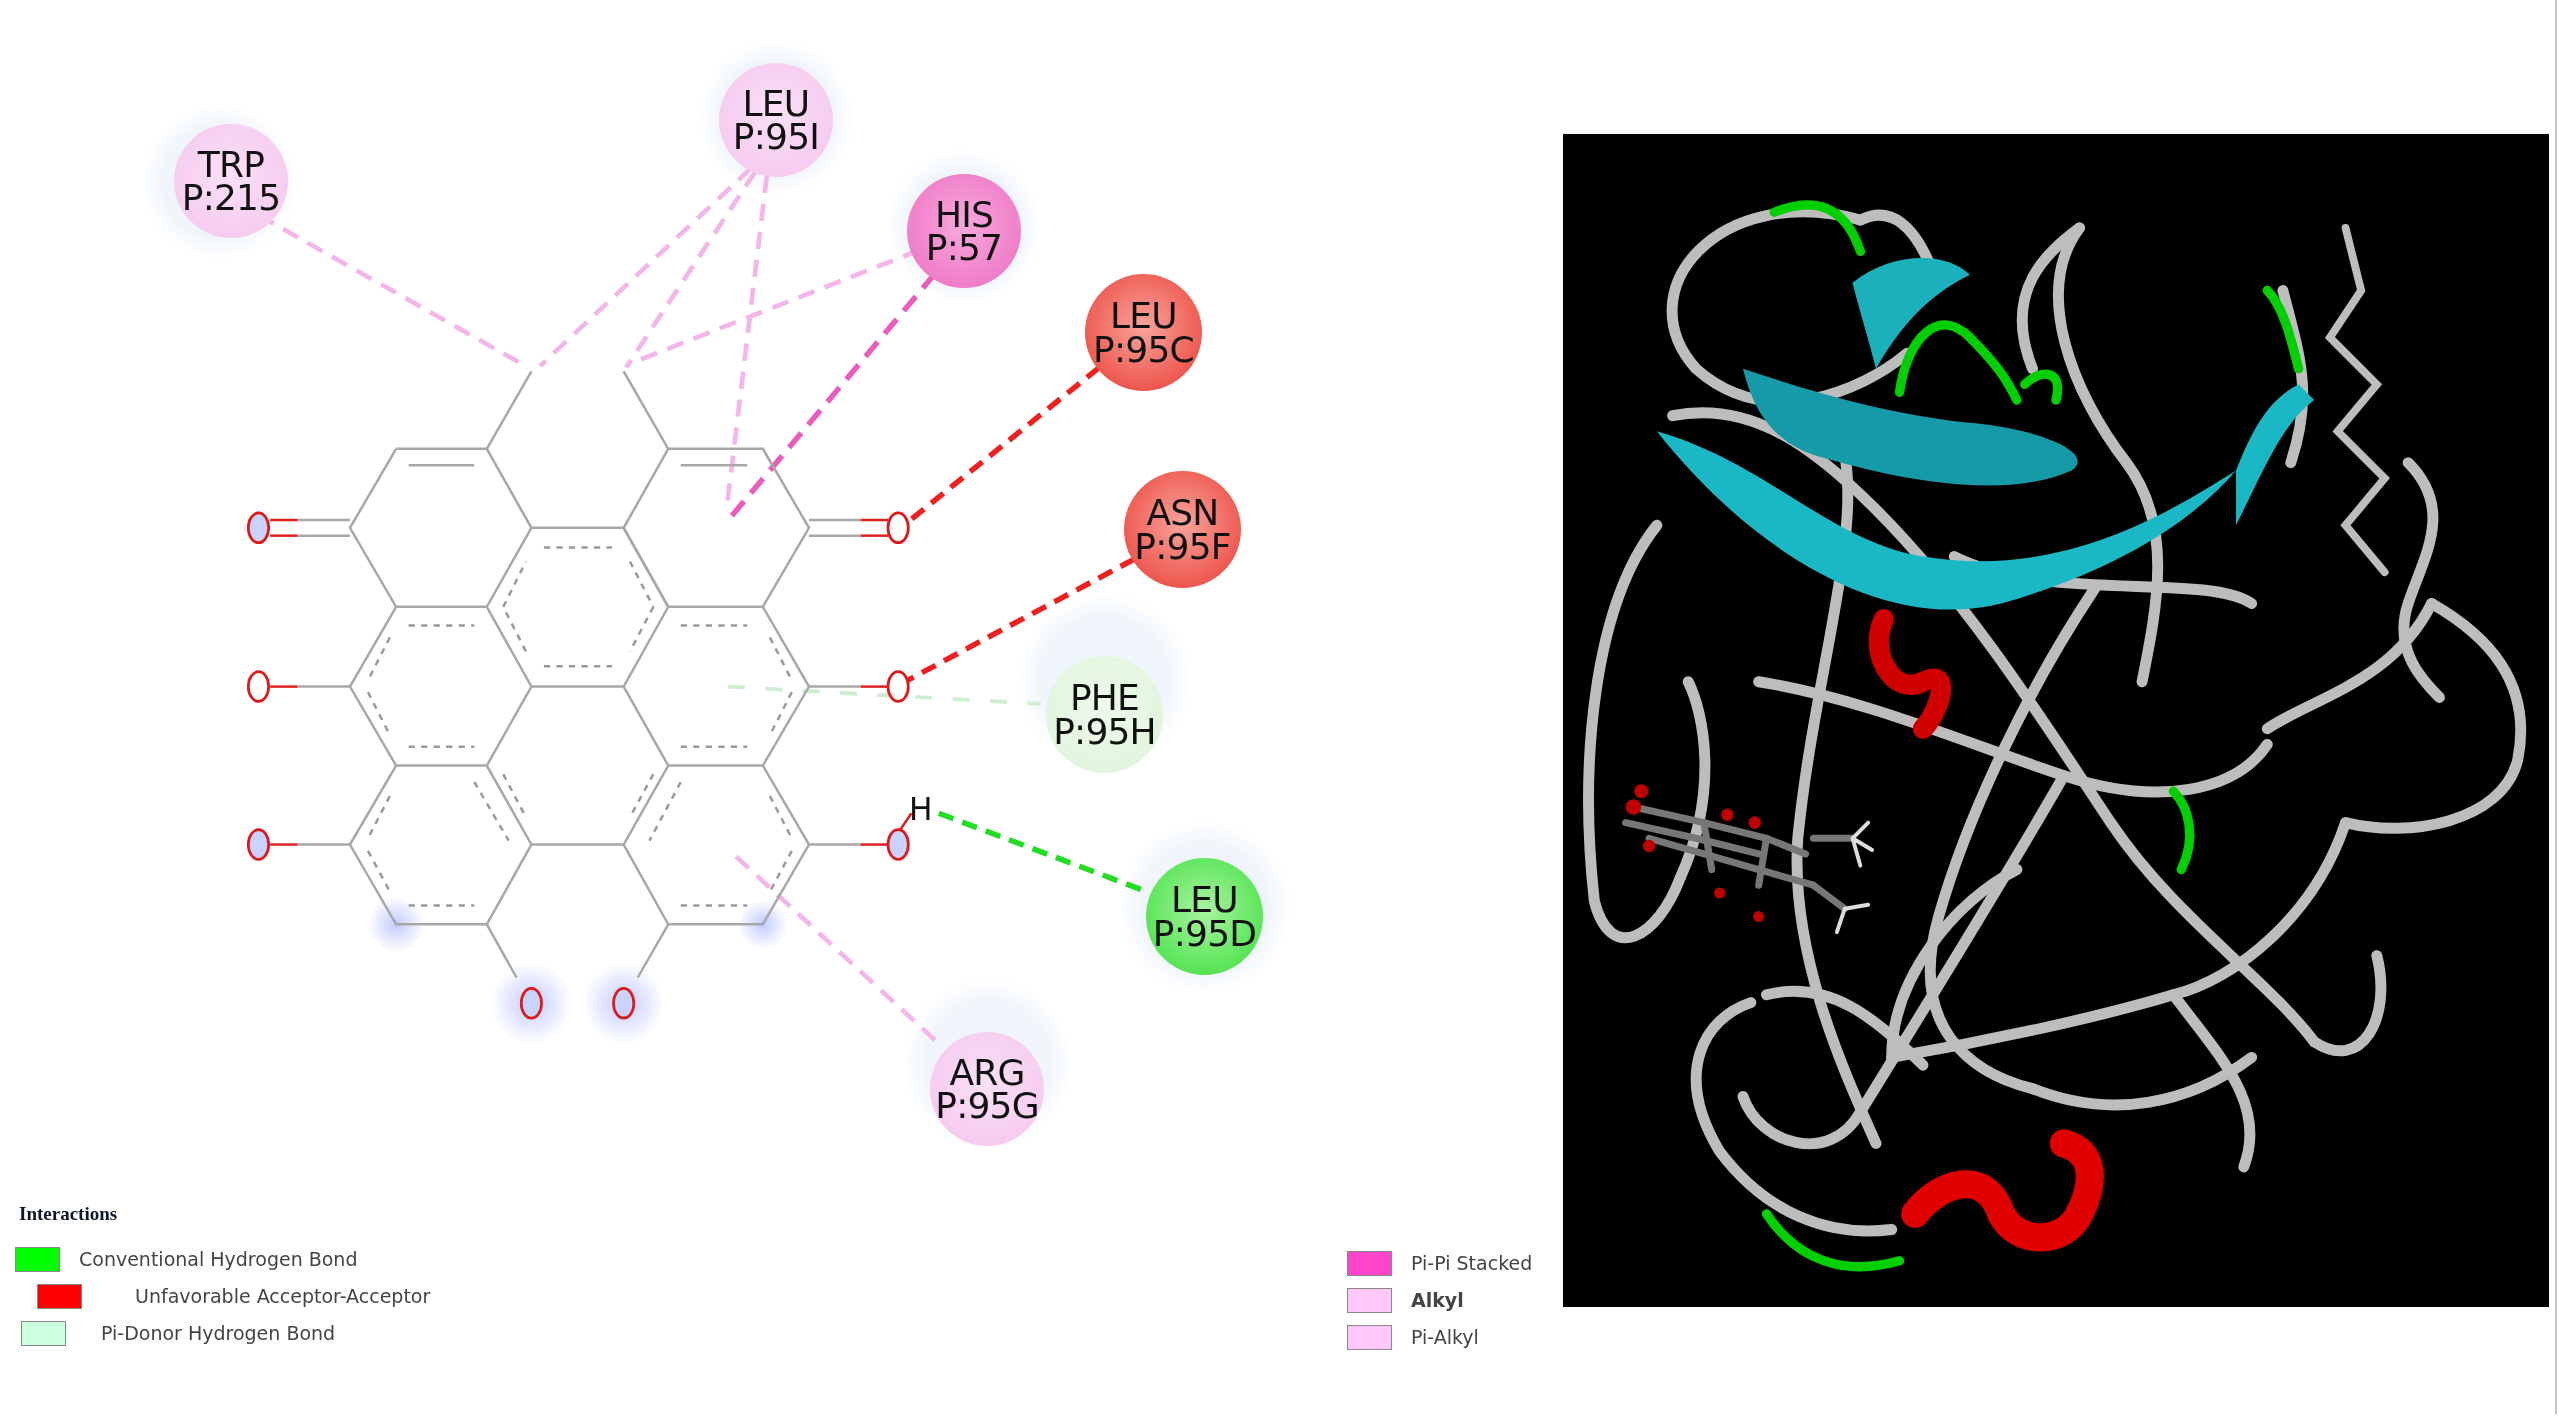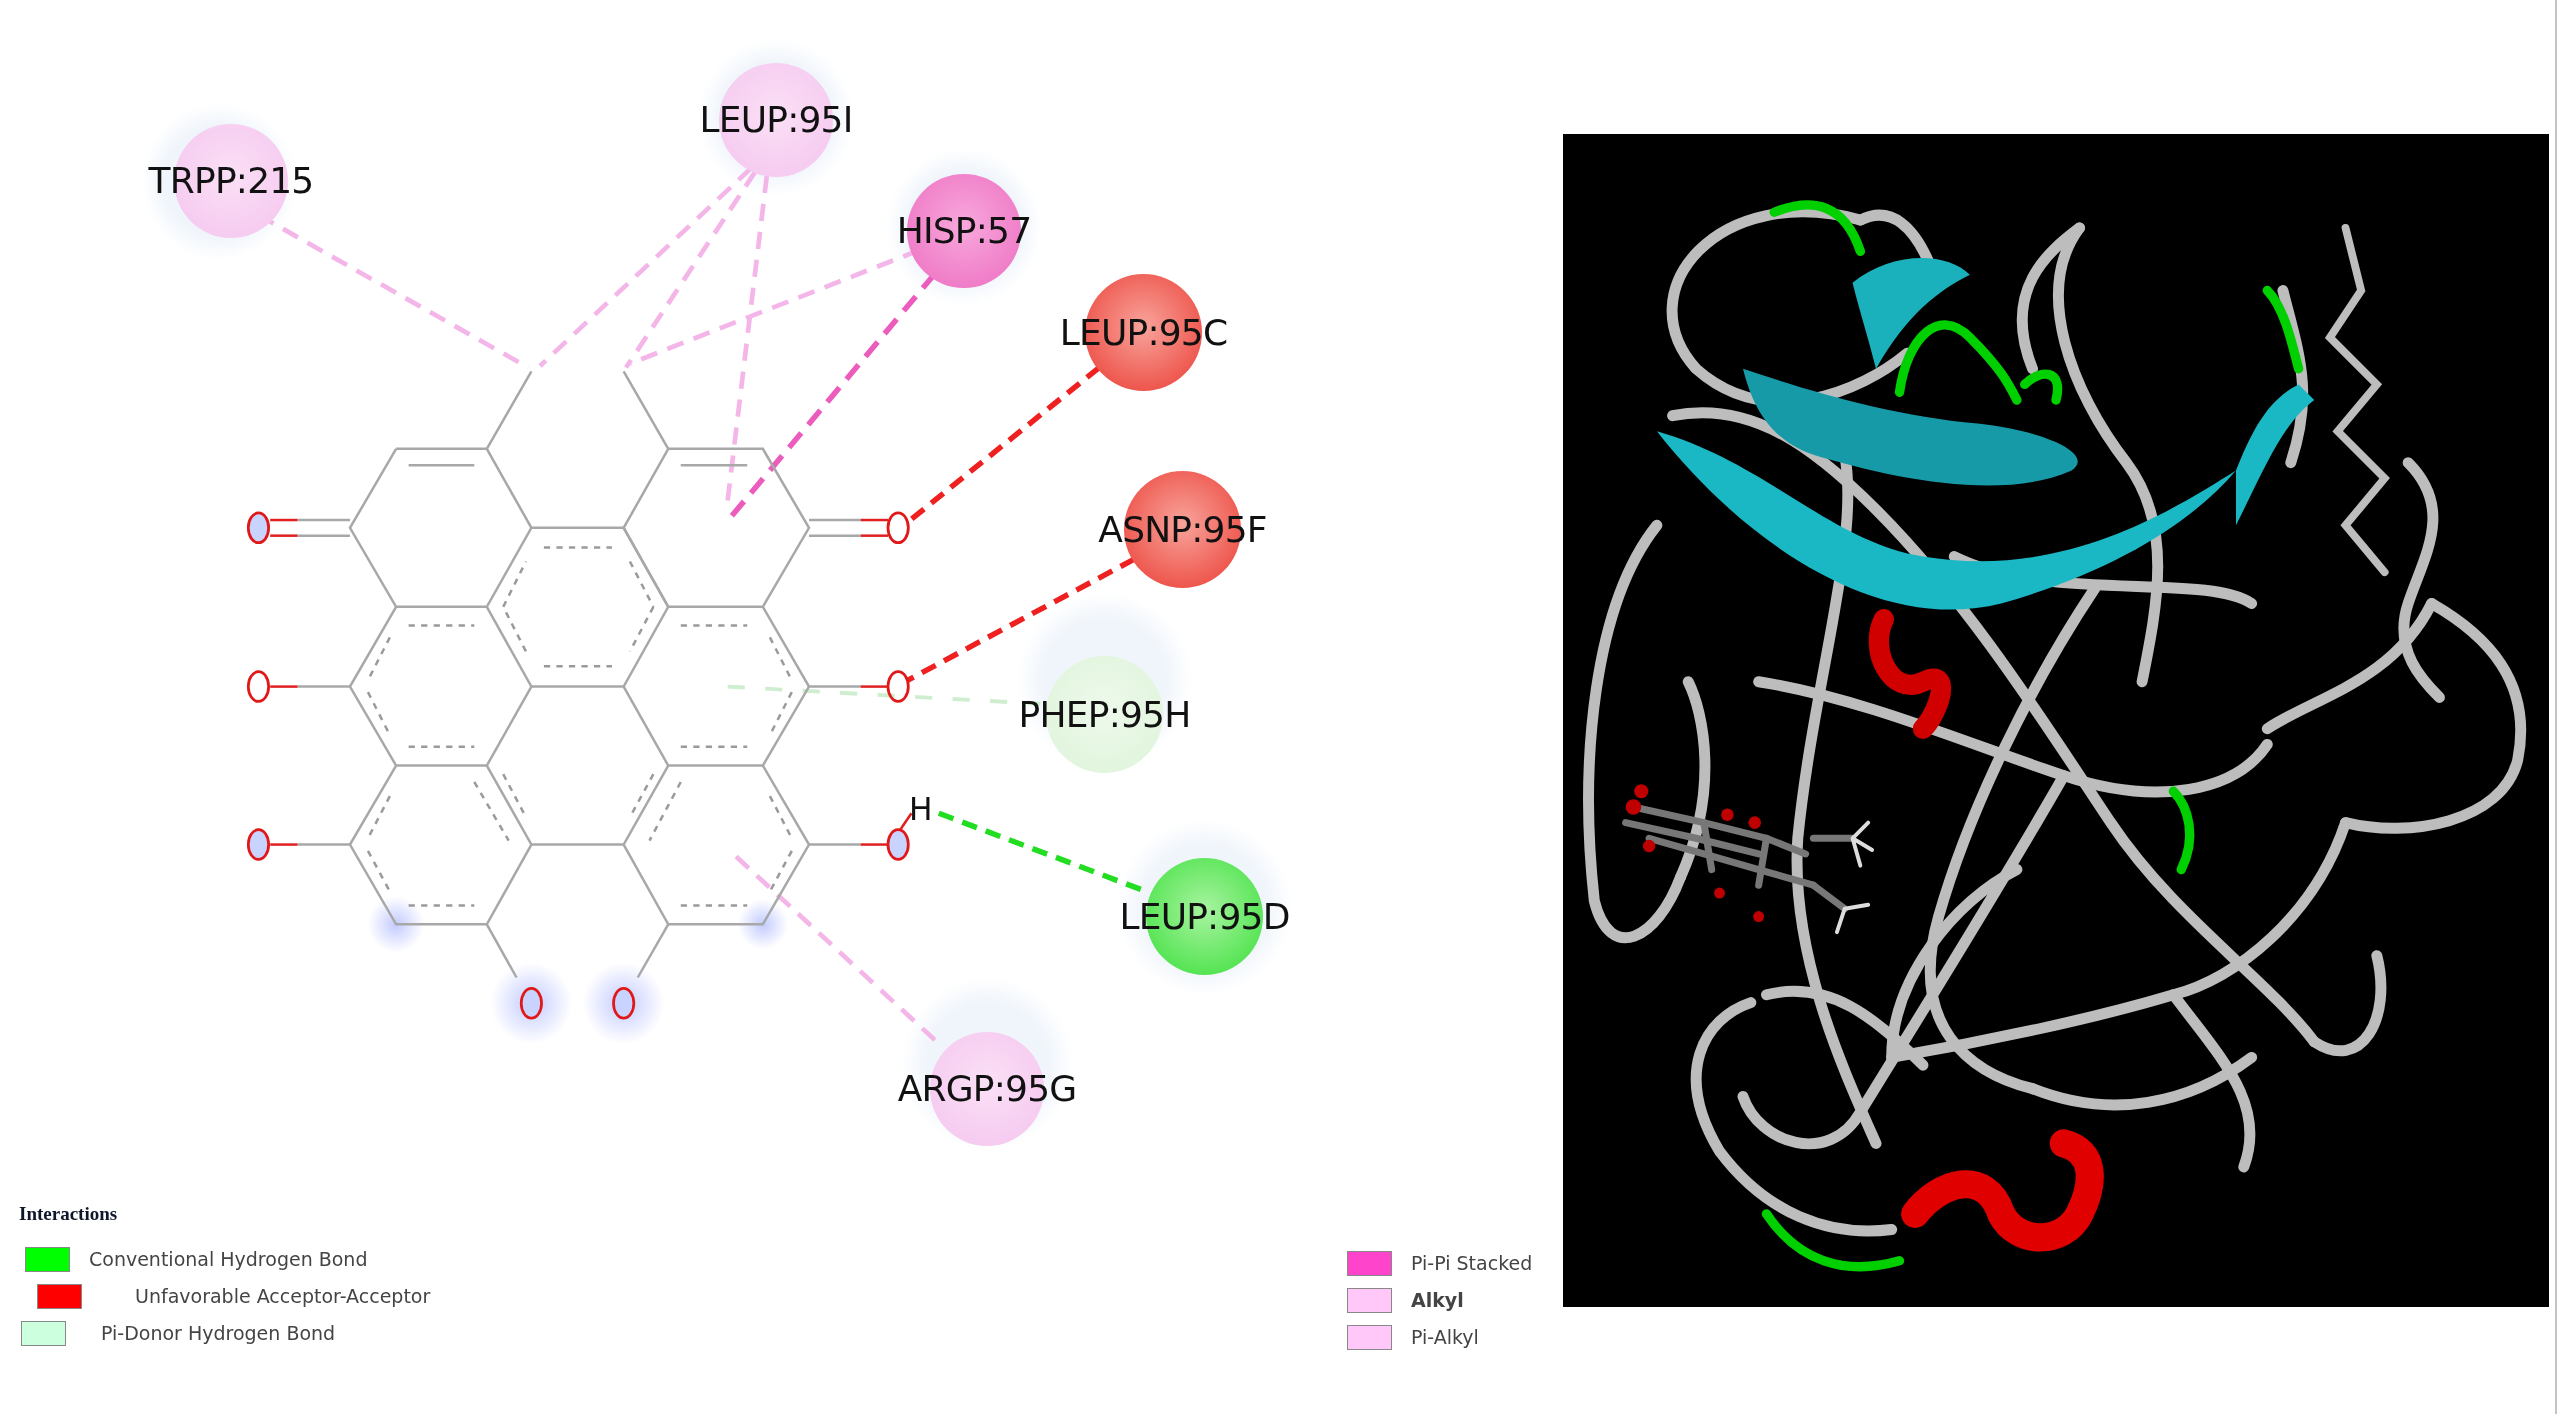--- a/index.html
+++ b/index.html
@@ -1,18 +1,18 @@
 <!DOCTYPE html>
 <html style="font-size:12.5px"><head>
 <meta charset="utf-8">
 <style>
   html,body{margin:0;padding:0;background:#ffffff;}
   body{width:2576px;height:1428px;position:relative;overflow:hidden;font-family:"DejaVu Sans",sans-serif;}
   #diagram{position:absolute;left:0;top:0;width:1557px;height:1173px;}
-  .residue{position:absolute;display:flex;flex-direction:row;align-items:center;justify-content:center;border-radius:50%;line-height:0.92;font-size:36px;color:#111;letter-spacing:-0.8px;}
+  .residue{position:absolute;display:flex;flex-direction:column;align-items:center;justify-content:center;border-radius:50%;line-height:0.92;font-size:36px;color:#111;letter-spacing:-0.8px;}
   .legend-title{position:absolute;left:19px;top:1203px;font-weight:bold;font-size:19px;color:#0f172a;font-family:Liberation Serif, serif;}
   .legend-item{position:absolute;display:flex;align-items:center;height:28px;}
   .swatch{width:45px;height:25px;border:1.6px solid #888;box-sizing:border-box;margin-right:19px;}
   .legend-label{font-size:19px;color:#444;white-space:nowrap;}
   #viewer{position:absolute;left:1563px;top:134px;width:986px;height:1173px;background:#000;}
   #right-rule{position:absolute;left:2555px;top:0;width:2.3px;height:1414px;background:#c4c4c4;}
 </style>
 </head>
 <body>
 
@@ -194,21 +194,21 @@
   </div>
   <div class="residue" style="left:930px;top:1032px;width:114px;height:114px;background:radial-gradient(circle at 50% 45%,#fbe0f6,#f4c4ee);">
     <span>ARG</span>
     <span>P:95G</span>
   </div>
 </div>
 
 <div>
   <div class="legend-title">Interactions</div>
 
-  <div class="legend-item" style="left:25px;top:1245px;">
+  <div class="legend-item" style="left:15px;top:1245px;">
     <div class="swatch" style="background:#00ff00;"></div>
     <span class="legend-label">Conventional Hydrogen Bond</span>
   </div>
   <div class="legend-item" style="left:37px;top:1282px;gap:34px;">
     <div class="swatch" style="background:#ff0000;"></div>
     <span class="legend-label">Unfavorable Acceptor-Acceptor</span>
   </div>
   <div class="legend-item" style="left:21px;top:1319px;gap:16px;">
     <div class="swatch" style="background:#ccffdd;"></div>
     <span class="legend-label">Pi-Donor Hydrogen Bond</span>

